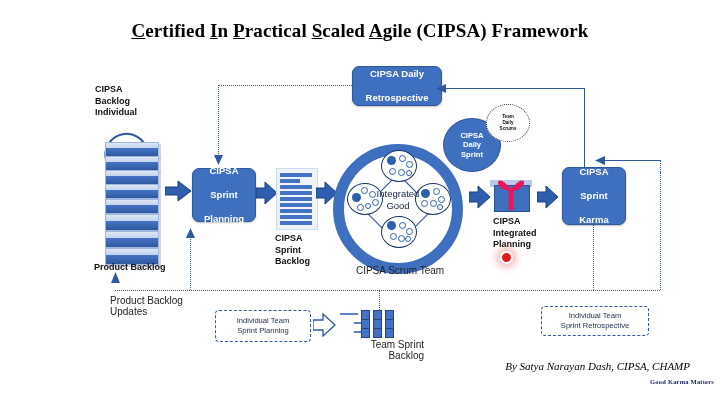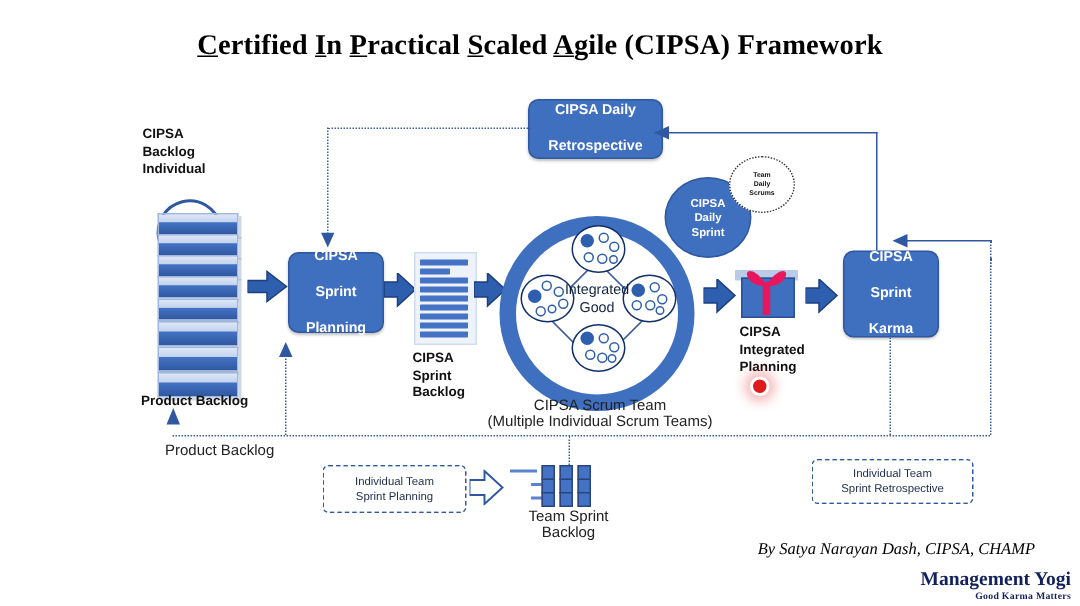--- a/index.html
+++ b/index.html
@@ -175,21 +175,20 @@
   <div class="dotsm" style="left:23px;top:19px;width:4px;height:4px;"></div>
 </div>
 
 <div class="abs" id="iw">
   <div>Integrated</div>
   <div>Good</div>
 </div>
 
 <div class="abs lbl-reg" style="left:315px;top:265px;width:170px;text-align:center;">
   <div>CIPSA Scrum Team</div>
-  <div>(Multiple Individual Scrum Teams)</div>
 </div>
 
 <div class="abs" id="ds">
   <div>
     <div>CIPSA</div>
     <div>Daily</div>
     <div>Sprint</div>
   </div>
 </div>
 
@@ -249,20 +248,21 @@
 <svg class="abs" style="left:213px;top:155px;" width="12" height="12">
   <polygon points="5.5,10 1,0 10,0" fill="#2F58A0"></polygon>
 </svg>
 
 <div class="abs dott-h" style="left:115px;top:290px;width:545px;"></div>
 <svg class="abs" style="left:110px;top:272px;" width="12" height="14">
   <polygon points="5.5,0 1,11 10,11" fill="#2F58A0"></polygon>
 </svg>
 <div class="abs lbl-reg" style="left:110px;top:295px;width:120px;">
   <div>Product Backlog</div>
+  <div>Updates</div>
 </div>
 
 <div class="abs dott-v" style="left:593px;top:223px;height:67px;"></div>
 
 <div class="abs dott-v" style="left:660px;top:172px;height:118px;"></div>
 <div class="abs sol-h" style="left:600px;top:160px;width:60px;"></div>
 <div class="abs dott-v" style="left:660px;top:160px;height:18px;"></div>
 <svg class="abs" style="left:595px;top:155px;" width="12" height="12">
   <polygon points="0,5.5 10,1 10,10" fill="#2F58A0"></polygon>
 </svg>
@@ -292,26 +292,25 @@
   <div class="tsb" style="left:45px;top:0px;"></div>
   <div class="tsbline" style="left:14px;top:12px;width:10px;"></div>
   <div class="tsb" style="left:21px;top:9px;"></div>
   <div class="tsb" style="left:33px;top:9px;"></div>
   <div class="tsb" style="left:45px;top:9px;"></div>
   <div class="tsbline" style="left:14px;top:21px;width:10px;"></div>
   <div class="tsb" style="left:21px;top:18px;"></div>
   <div class="tsb" style="left:33px;top:18px;"></div>
   <div class="tsb" style="left:45px;top:18px;"></div>
 </div>
-<div class="abs lbl-reg" style="left:334px;top:339px;width:90px;text-align:center;">Team Sprint Backlog</div>
+<div class="abs lbl-reg" style="left:334px;top:339px;width:90px;text-align:right;">Team Sprint Backlog</div>
 
 <div class="abs dbox" style="left:541px;top:306px;width:106px;height:28px;">
   <div>
     <div>Individual Team</div>
     <div>Sprint Retrospective</div>
   </div>
 </div>
 
 <div class="abs" id="byline">By Satya Narayan Dash, CIPSA, CHAMP</div>
 <div class="abs" id="logo">
-  <div class="ml">Management Yogi</div>
   <div class="gk">Good Karma Matters</div>
 </div>
 
 </body></html>

